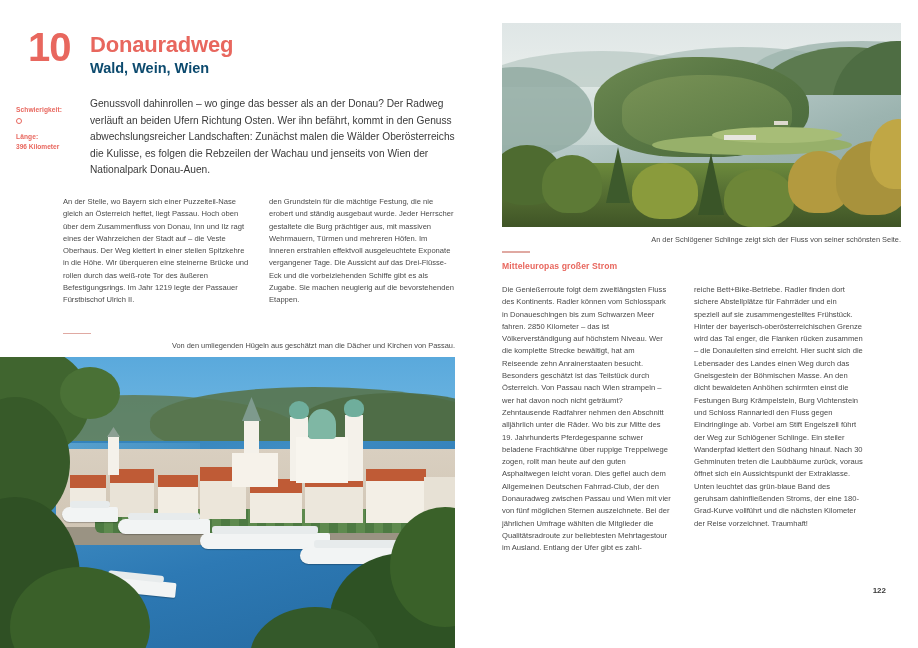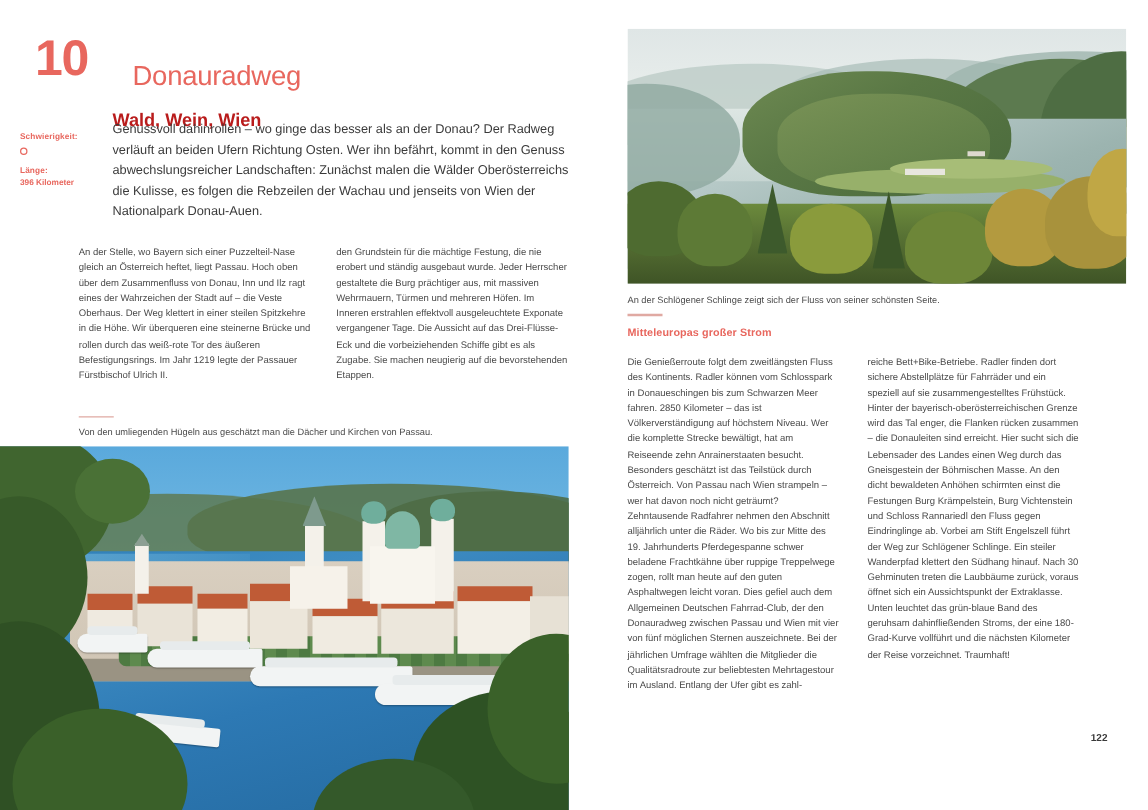--- a/index.html
+++ b/index.html
@@ -12,25 +12,25 @@
   .page{position:absolute;inset:0;}
 
   
   .tour-number{
     position:absolute;left:28px;top:27px;
     font-size:40px;font-weight:700;letter-spacing:-1px;
     color:#e8675e;line-height:1;
   }
   .title-block{position:absolute;left:90px;top:33px;}
   .tour-title{
-    font-size:22px;font-weight:400;color:#e8675e;
-    line-height:1.1;margin:16px;letter-spacing:-0.2px;
+    font-size:22px;font-weight:700;color:#e8675e;
+    line-height:1.1;margin:0;letter-spacing:-0.2px;
   }
   .tour-subtitle{
-    font-size:14.5px;font-weight:600;color:#b91c1c;
+    font-size:14.5px;font-weight:600;color:#0c4a6e;
     margin:3px 0 0 0;line-height:1.2;
   }
 
   .facts{position:absolute;left:16px;top:106px;width:70px;}
   .fact-label{
     font-size:6.6px;font-weight:700;color:#e8675e;
     line-height:1.3;letter-spacing:0.1px;
   }
   .difficulty-dots{margin:3px 0 9px 0;display:flex;gap:2px;}
   .dot{
@@ -53,21 +53,21 @@
     display:flex;gap:20px;
   }
   .lcol{width:186px;font-size:7.6px;line-height:1.62;color:#4a4a4a;text-align:left;}
   .lcol p{margin:0;}
 
   .cap-left{
     position:absolute;left:63px;top:333px;width:392px;
   }
   .cap-rule{width:28px;height:1.4px;background:#e0a9a2;margin-bottom:6px;}
   .caption{
-    font-size:7.4px;line-height:1.5;color:#4a4a4a;
+    font-size:7.4px;line-height:1.5;color:#4a4a4a;text-align:right;
   }
 
   
   .photo{position:absolute;overflow:hidden;}
   .photo-passau{left:0;top:357px;width:455px;height:291px;}
   .photo-schloegen{left:502px;top:23px;width:399px;height:204px;}
 
   
   .cap-right{position:absolute;left:502px;top:234px;width:399px;}
   .section-head{

